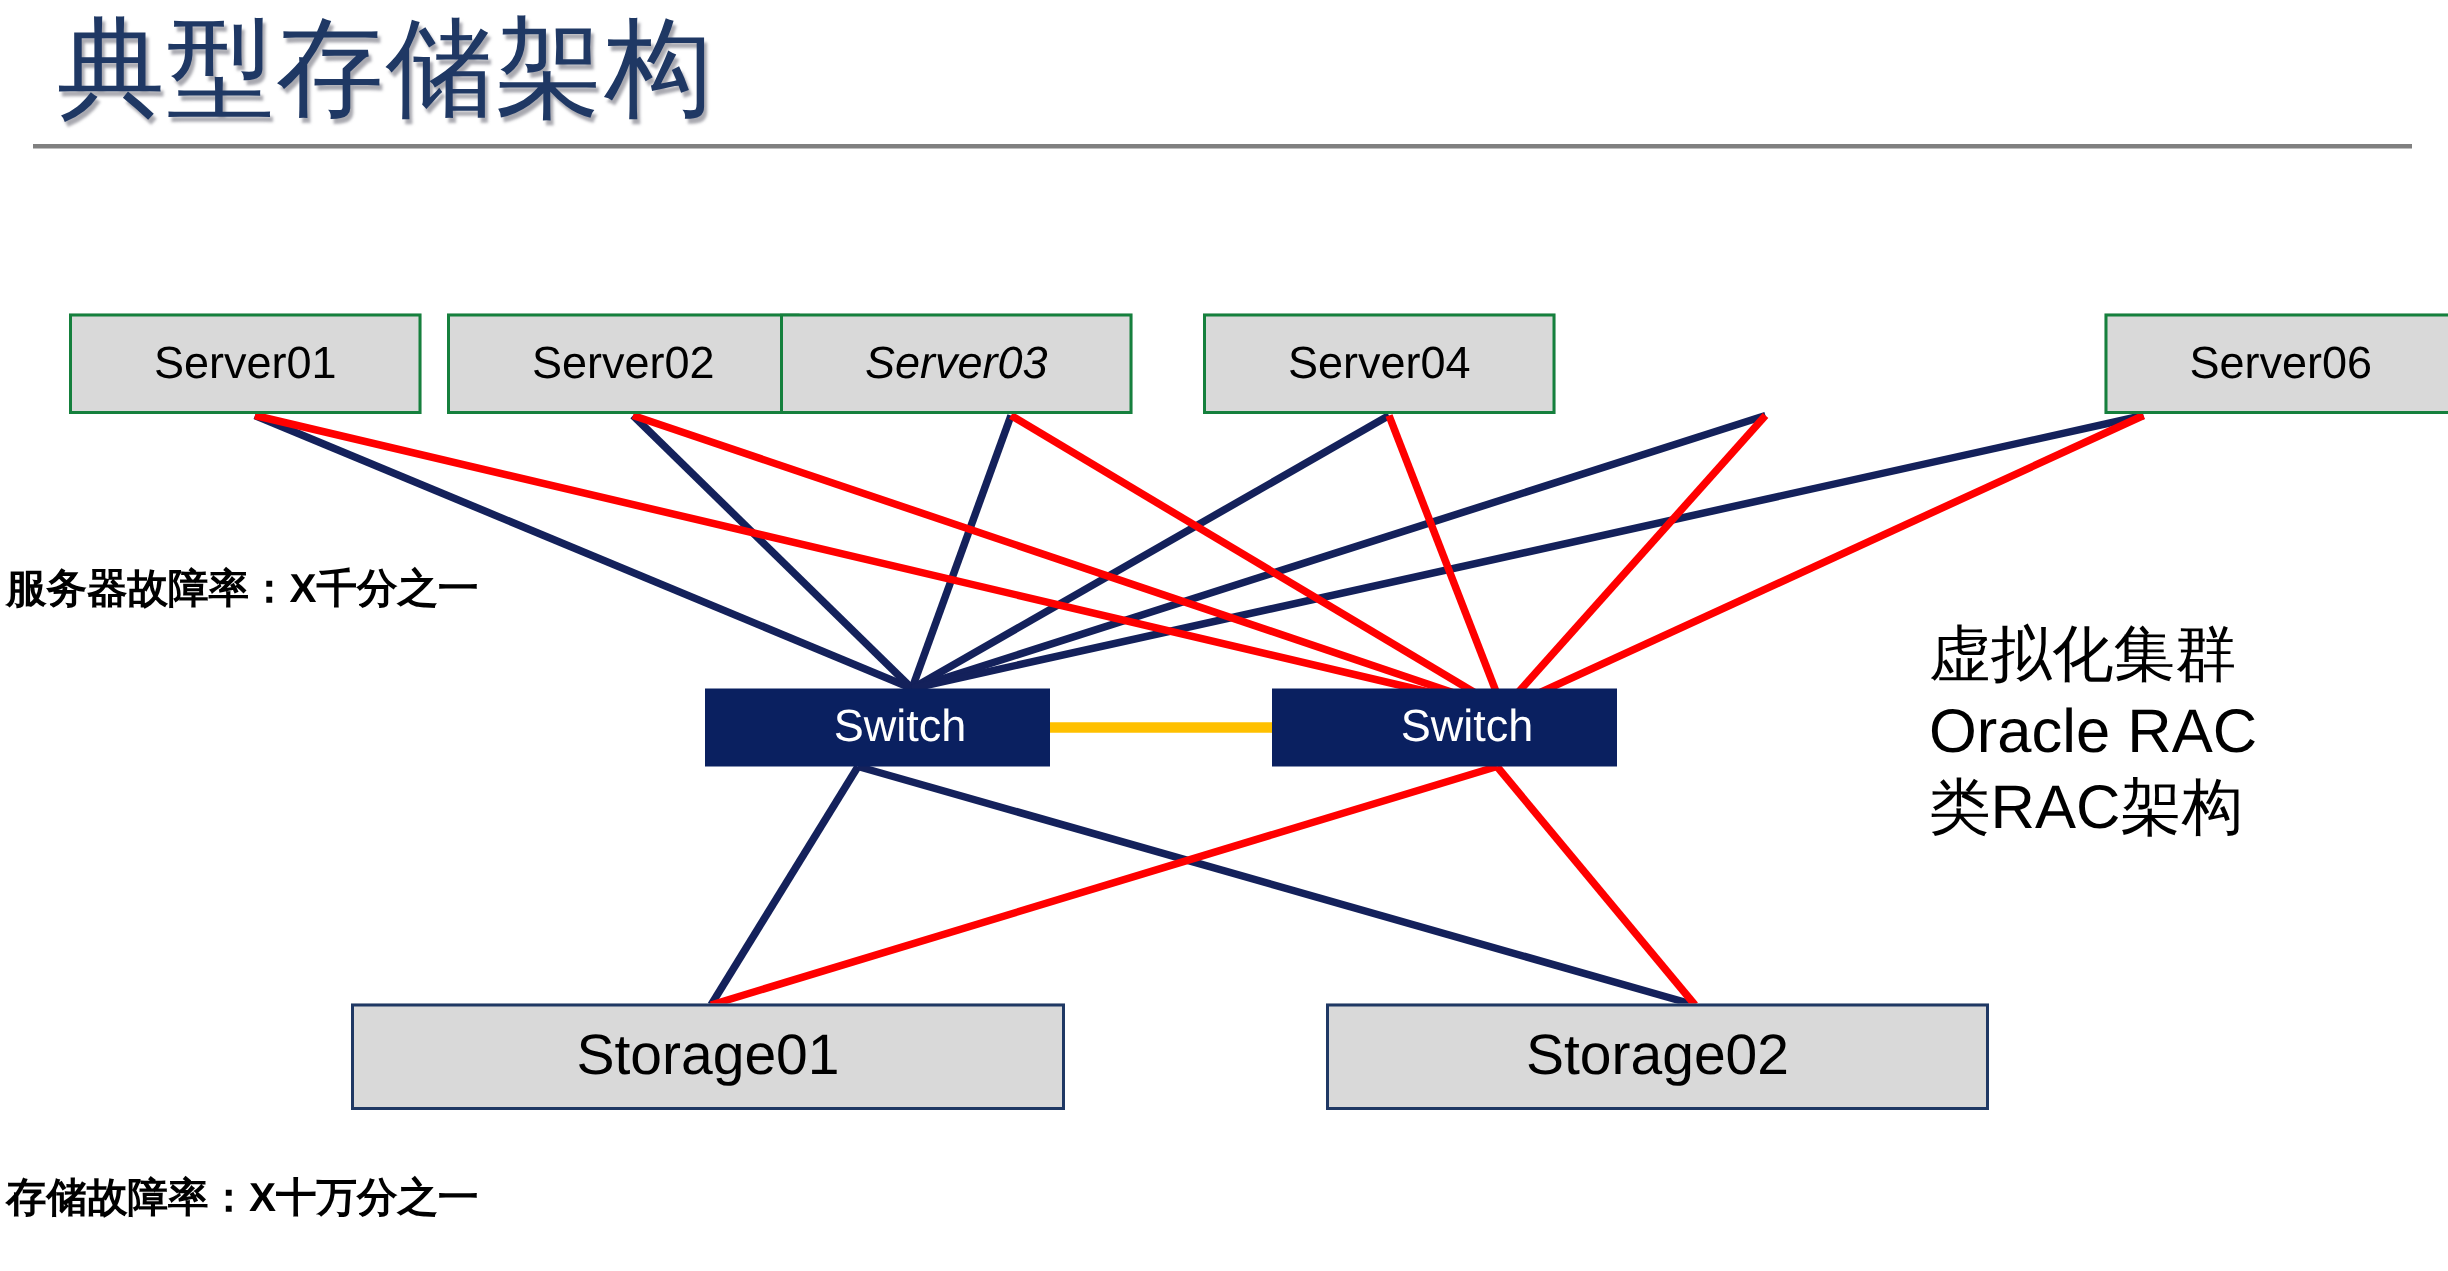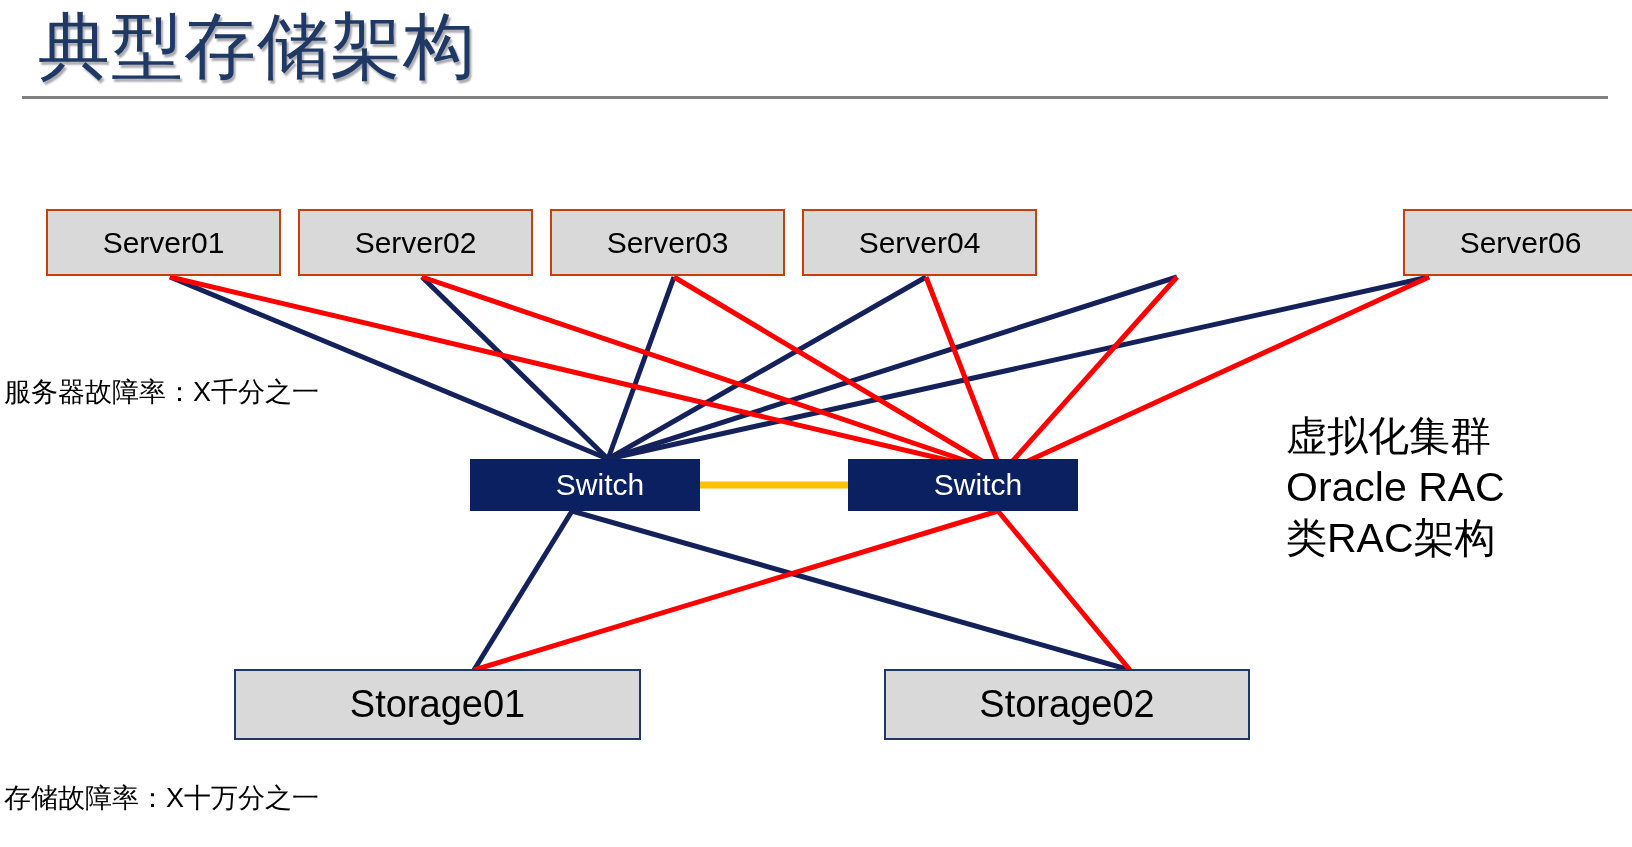--- a/index.html
+++ b/index.html
@@ -53,21 +53,21 @@
   .node {
     position: absolute;
     box-sizing: border-box;
     display: flex;
     align-items: center;
     justify-content: center;
     text-align: center;
   }
   .server-box {
     background: #D9D9D9;
-    border: 2px solid #c2410c;
+    border: 2px solid #15803d;
     font-size: 30px;
     color: #000000;
     height: 67px;
     top: 209px;
     width: 235px;
   }
   .switch-box {
     background: #0A2060;
     border: none;
     color: #FFFFFF;
@@ -83,20 +83,21 @@
     height: 71px;
     top: 669px;
   }
 
   
   .note {
     position: absolute;
     font-size: 27px;
     color: #000000;
     white-space: nowrap;
+    font-weight: bold;
   }
   .side-note {
     position: absolute;
     font-size: 41px;
     line-height: 51px;
     color: #000000;
     white-space: nowrap;
     text-align: center;
   }
 </style>
@@ -140,41 +141,41 @@
 
     <line x1="700" y1="485" x2="850" y2="485" stroke="#FFC000" stroke-width="7" fill="none"></line>
   </svg>
 
   <div class="node server-box" style="left:46px;">
     <span>Server01</span>
   </div>
   <div class="node server-box" style="left:298px;justify-content:center;">
     <span>Server02</span>
   </div>
-  <div class="node server-box" style="left:550px;">
+  <div class="node server-box" style="left:520px;font-style:italic;">
     <span>Server03</span>
   </div>
   <div class="node server-box" style="left:802px;">
     <span>Server04</span>
   </div>
   <div class="node server-box" style="left:1367px;margin-left:36px;">
     <span>Server06</span>
   </div>
 
   <div class="node switch-box" style="left:470px; top:459px; width:230px;">
     <span>Switch</span>
   </div>
   <div class="node switch-box" style="left:848px; top:459px; width:230px;">
     <span>Switch</span>
   </div>
 
-  <div class="node storage-box" style="left:234px; width:407px;">
+  <div class="node storage-box" style="left:234px; width:476px;">
     <span>Storage01</span>
   </div>
-  <div class="node storage-box" style="left:884px; width:366px;align-items:center;">
+  <div class="node storage-box" style="left:884px; width:442px;align-items:center;">
     <span>Storage02</span>
   </div>
 
   <div class="note" style="left:4px; top:374px;">服务器故障率：X千分之一</div>
   <div class="note" style="left:4px; top:752px;margin-top:28px;">存储故障率：X十万分之一</div>
 
   <div class="side-note" style="left:1286px; top:411px;">虚拟化集群</div>
   <div class="side-note" style="left:1286px; top:462px;">Oracle RAC</div>
   <div class="side-note" style="left:1286px; top:513px;">类RAC架构</div>
 

